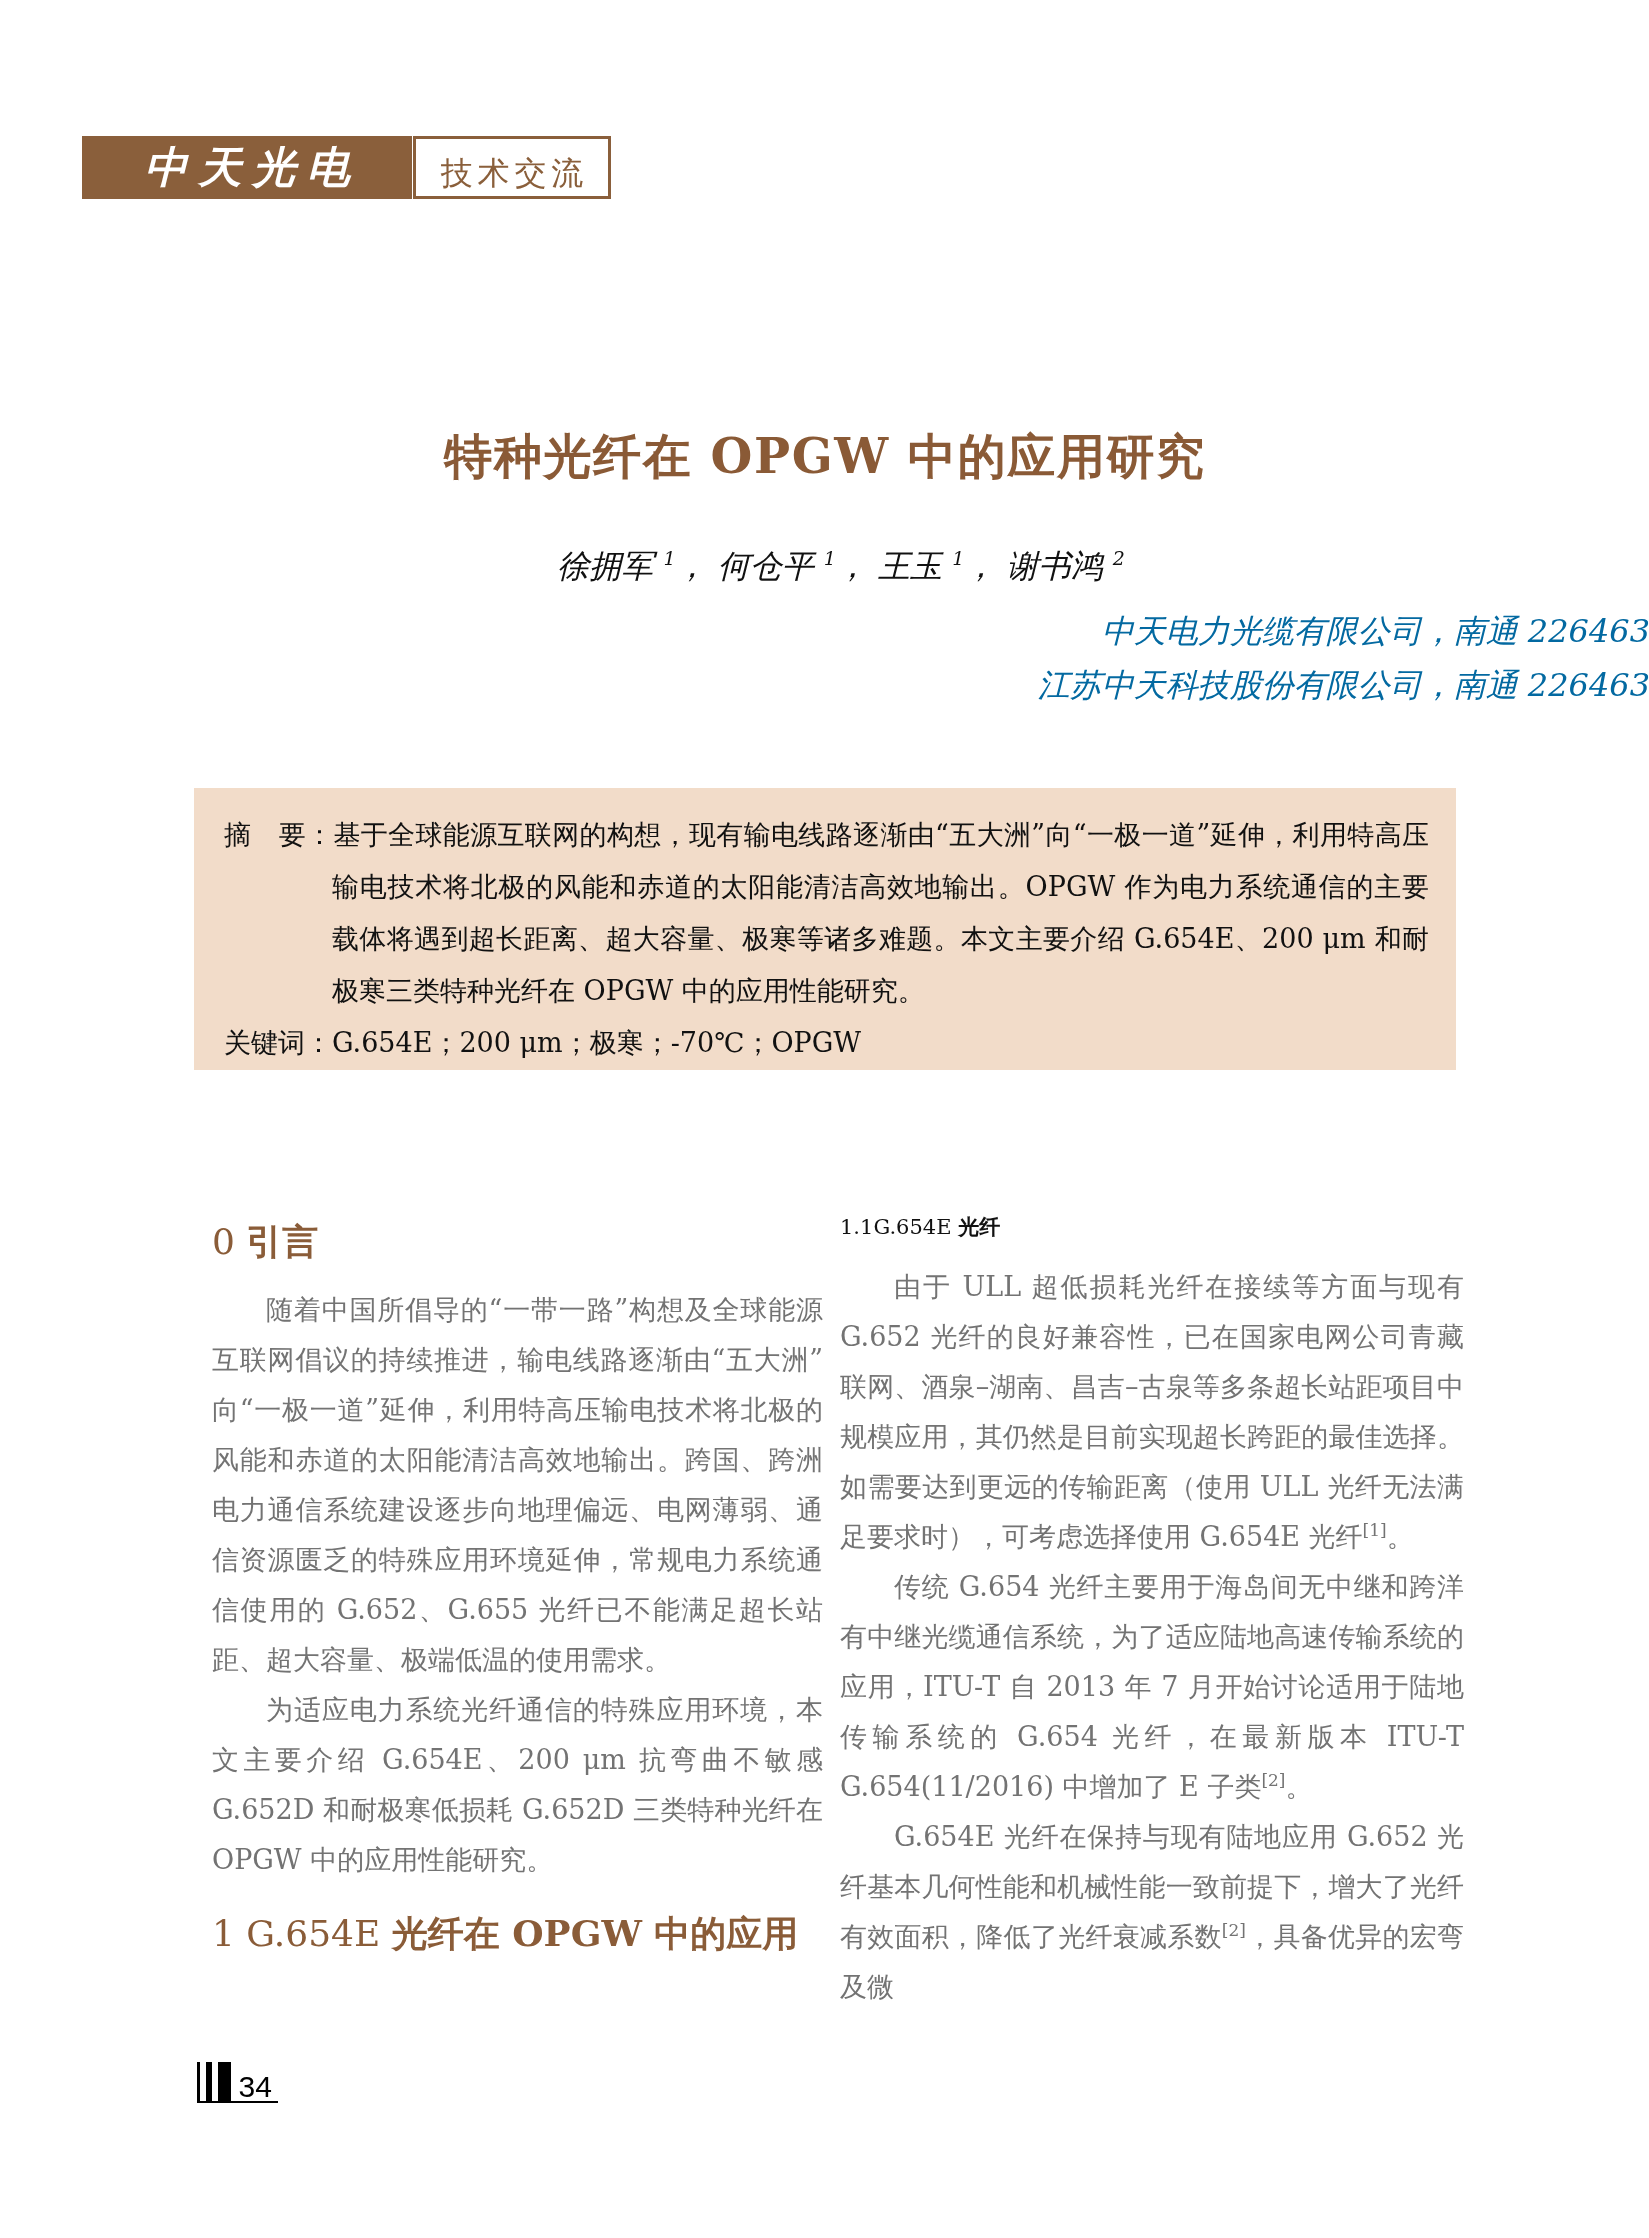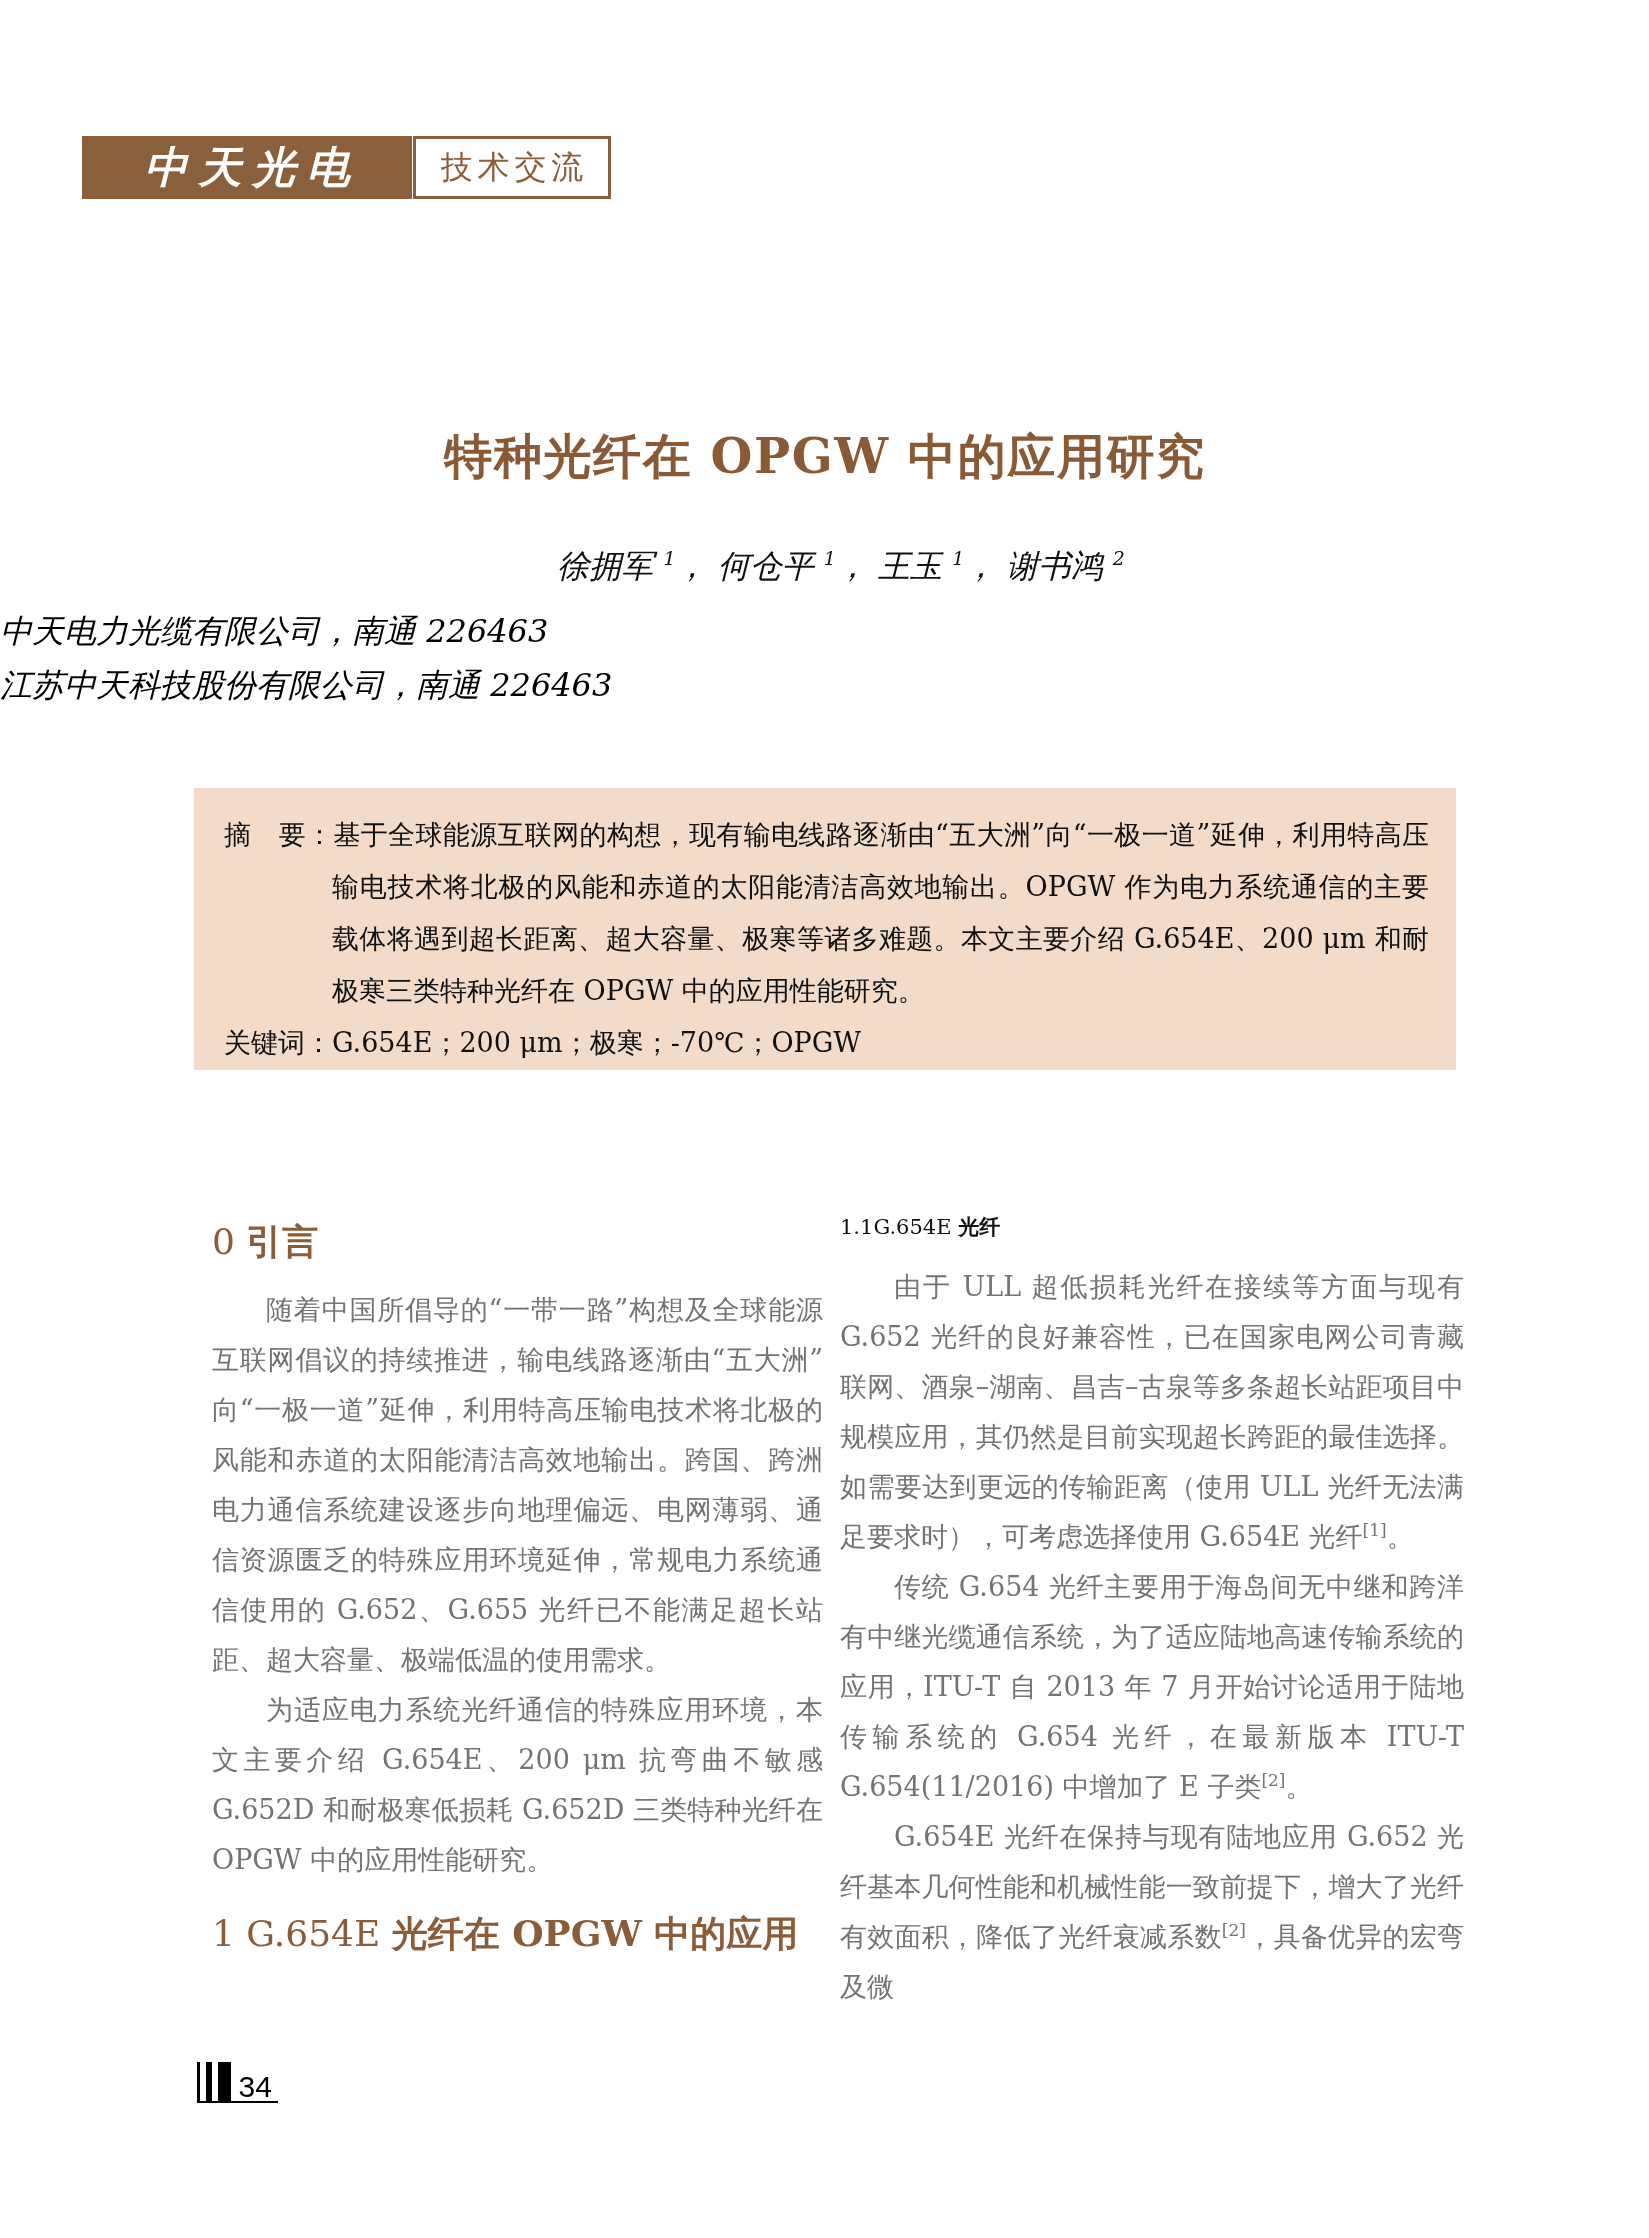--- a/index.html
+++ b/index.html
@@ -25,21 +25,21 @@
     font-size:43px; font-weight:bold; font-style:italic;
     letter-spacing:11.2px;
     text-indent:11.2px;
     font-family:Liberation Mono, monospace;
   }
   .tag-box {
     position:absolute; left:413px; top:136px;
     width:198px; height:63px; box-sizing:border-box;
     background:#ffffff;
     border:3.2px solid #8a5f3b;
-    display:flex; align-items:center; justify-content:center;
+    display:flex; align-items:flex-end; justify-content:center;
   }
   .tag-label {
     color:#8a5f3b;
     font-size:32px;
     letter-spacing:4.8px;
     text-indent:4.8px;
     font-family:"Liberation Sans","DejaVu Sans",sans-serif;
   }
 
   
@@ -53,25 +53,25 @@
   .author-line {
     position:absolute; left:16px; top:545px; width:100%;
     text-align:center;
     font-size:32px;
     font-style:italic;
     color:#111111;
   }
   .author-line sup { font-size:19px; }
   .affil-block {
     position:absolute; left:0; top:604px; width:100%;
-    text-align:left;
+    text-align:right;
     font-size:32px;
     font-style:italic;
     line-height:54px;
-    color:#000000;
+    color:#0369a1;
   }
 
   
   .abstract-box {
     position:absolute; left:194px; top:788px;
     width:1262px; height:282px; box-sizing:border-box;
     background:#f2dcc9;
     padding:21px 27px 0 30px;
     font-size:27px; line-height:52px;
     overflow:hidden;

